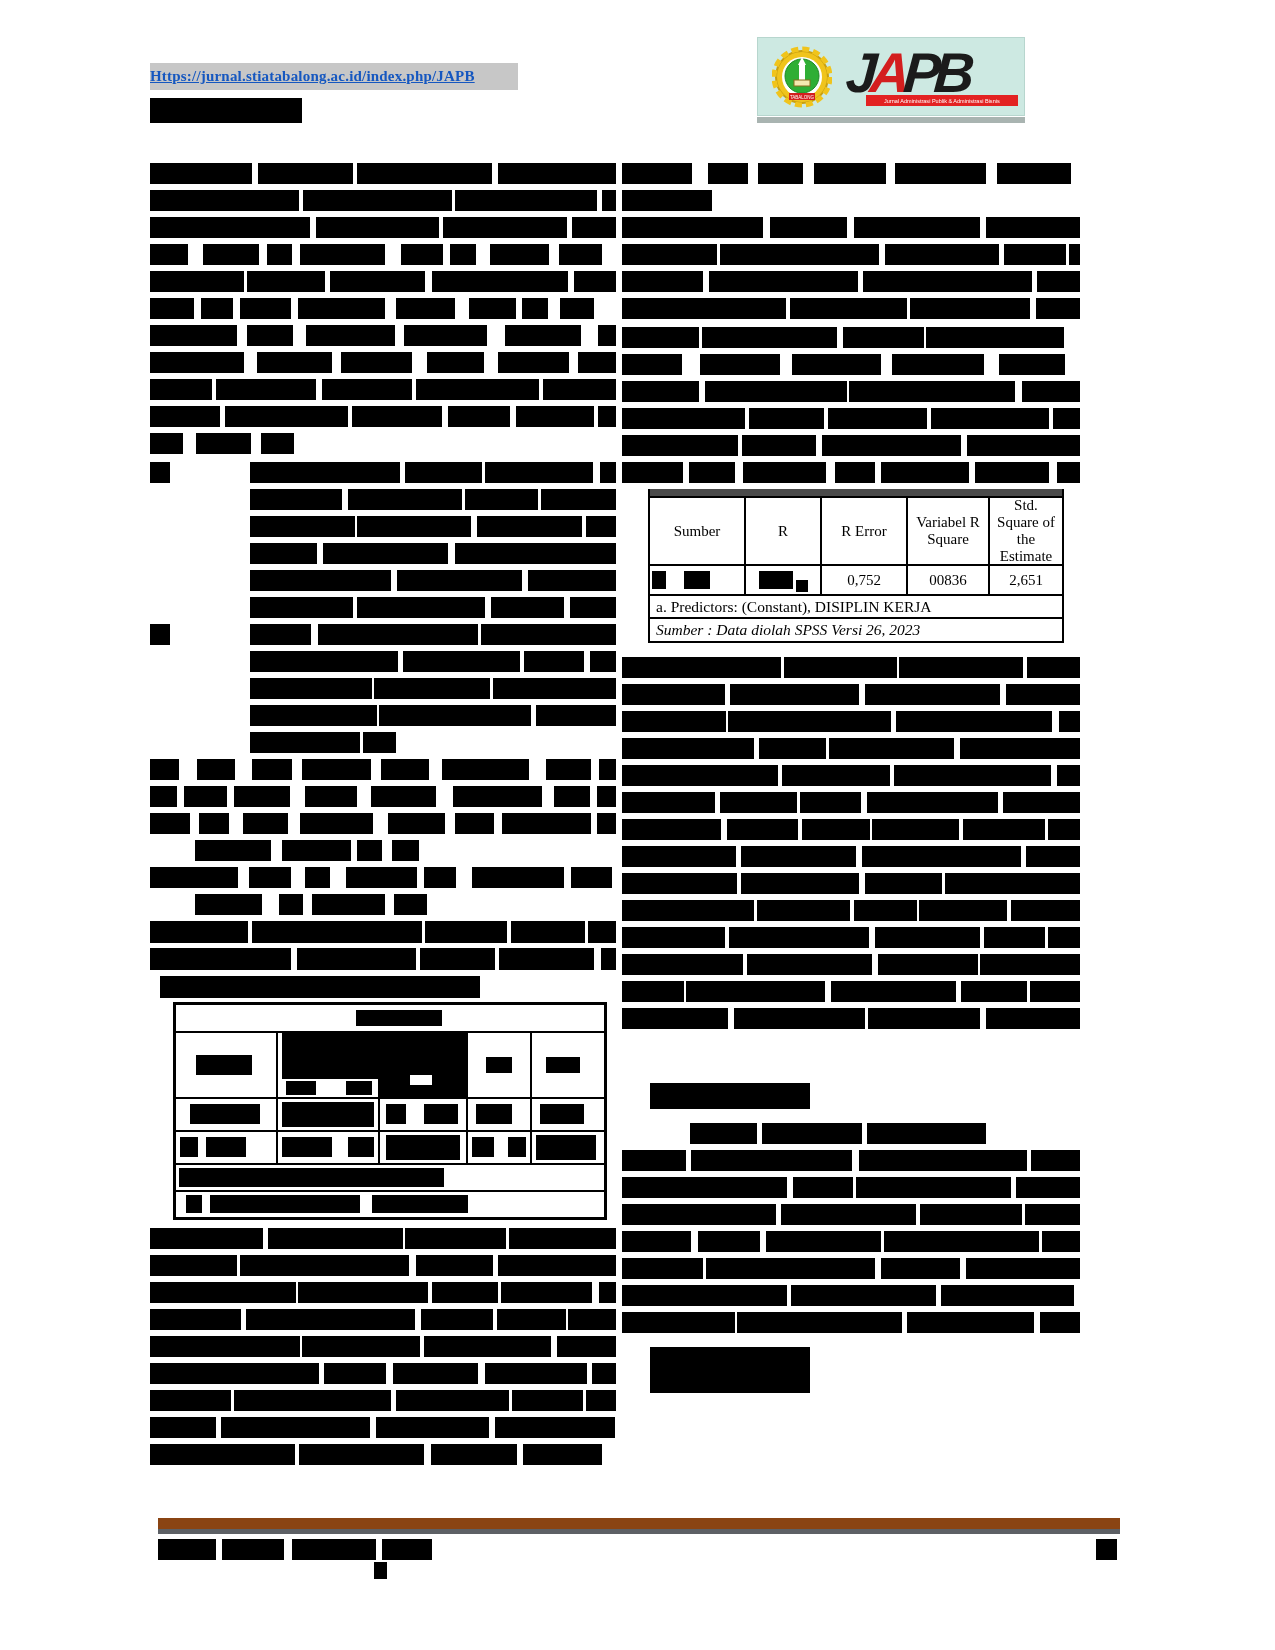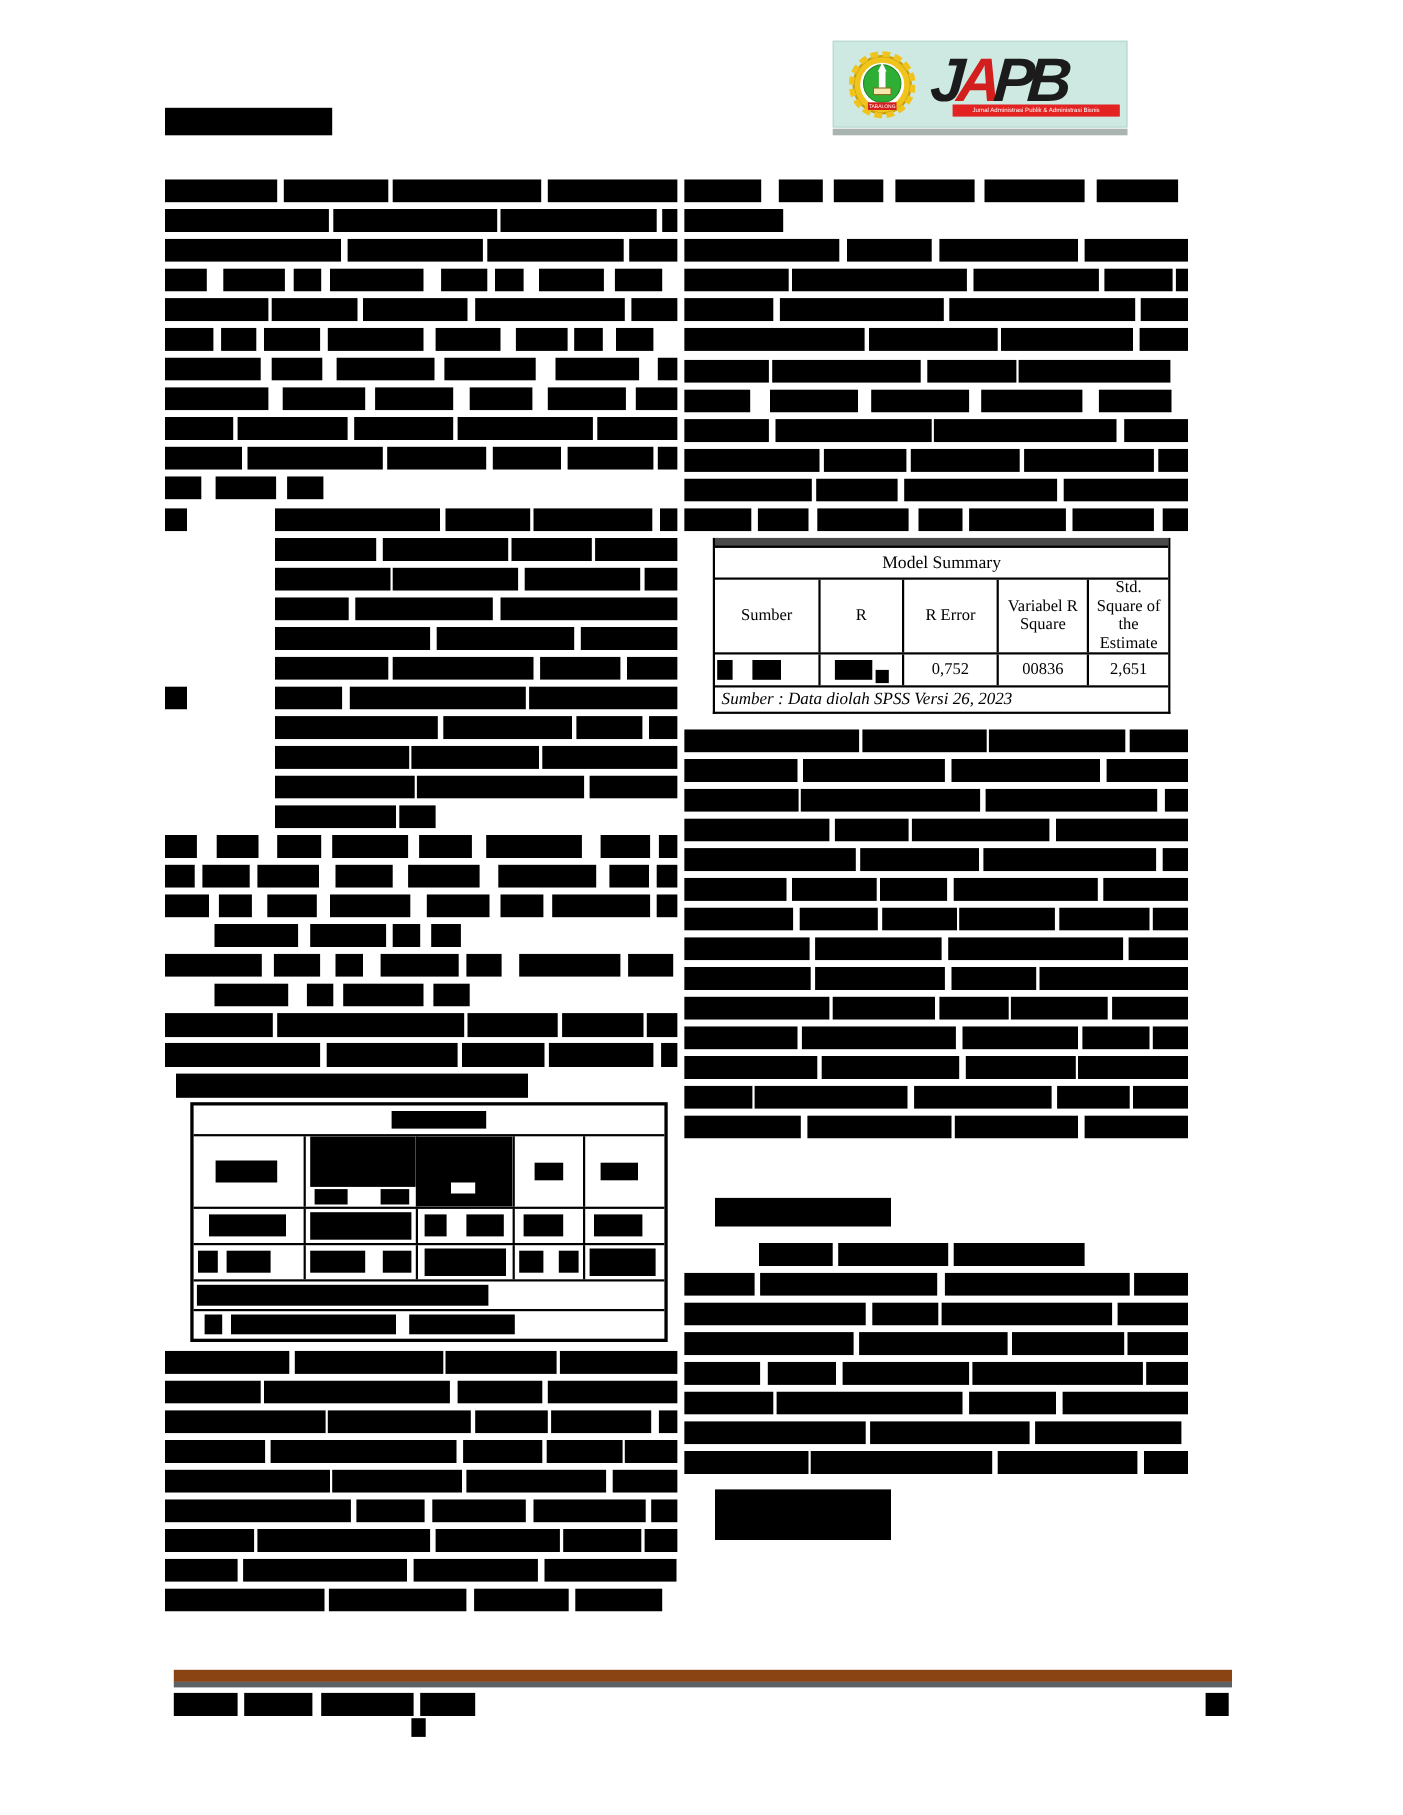--- a/index.html
+++ b/index.html
@@ -71,20 +71,21 @@
   
   .foot-rule{position:absolute;left:158px;top:1518px;width:962px;height:11px;background:#8a4413;}
   .foot-rule-shadow{position:absolute;left:158px;top:1529px;width:962px;height:5px;background:#5d6065;}
   .fblk{position:absolute;background:#000;}
 </style>
 </head>
 <body>
 
 <div class="page">
 
+  <a class="site-link" href="#">Https://jurnal.stiatabalong.ac.id/index.php/JAPB</a>
   <div class="hdr-redact"></div>
 
   <div class="banner">
     <svg class="crest" width="60" height="66" viewBox="0 0 60 66">
       <circle cx="30" cy="33" r="26" fill="#f0c41c" stroke="#c79f10" stroke-width="2"></circle>
       <circle cx="30" cy="33" r="28" fill="none" stroke="#f0c41c" stroke-width="5" stroke-dasharray="7 4"></circle>
       <circle cx="30" cy="33" r="20" fill="#ffffff"></circle>
       <circle cx="30" cy="32" r="17" fill="#2fae35" stroke="#1d8a24" stroke-width="1"></circle>
       <rect x="27" y="20" width="6" height="18" fill="#ffffff"></rect>
       <polygon points="30,13 26,21 34,21" fill="#ffffff"></polygon>
@@ -797,41 +798,41 @@
           <span class="r-seg" style="width: 22.7782px;"></span>
           <span class="r-gap" style="width: 13.1673px;"></span>
         </div>
       </div>
 
     
 
     
     <div class="ms-wrap">
       <div class="ms-topband"></div>
-      <div class="ms-title">Model Summary</div>
       <div class="ms-grid ms-head">
         <div class="msc m1">Sumber</div>
         <div class="msc m2">R</div>
         <div class="msc m3">R Error</div>
         <div class="msc m4">Variabel R Square</div>
         <div class="msc m5">Std. Square of the Estimate</div>
       </div>
       <div class="ms-grid ms-data">
         <div class="msc m1" style="justify-content:flex-start;gap:4px;padding-left:2px">
           <span class="r-blob" style="width:14px;height:18px"></span>
           <span class="r-blob" style="width:26px;height:18px;margin-left:14px"></span>
         </div>
         <div class="msc m2" style="gap:3px">
           <span class="r-blob" style="width:34px;height:18px"></span>
           <span class="r-blob" style="width:12px;height:12px;align-self:flex-end"></span>
         </div>
         <div class="msc m3">0,752</div>
         <div class="msc m4">00836</div>
         <div class="msc m5">2,651</div>
       </div>
+      <div class="ms-note">a. Predictors: (Constant), DISIPLIN KERJA</div>
       <div class="ms-src">Sumber : Data diolah SPSS Versi 26, 2023</div>
     </div>
 
     <div class="r-para" style="margin-top:14px">
         <div class="r-line" style="height: 21px; margin-bottom: 6px;">
           <span class="r-seg" style="width: 159.033px;"></span>
           <span class="r-gap" style="width: 3.17233px;"></span>
           <span class="r-seg" style="width: 113.187px;"></span>
           <span class="r-gap" style="width: 2.10621px;"></span>
           <span class="r-seg" style="width: 123.875px;"></span>

